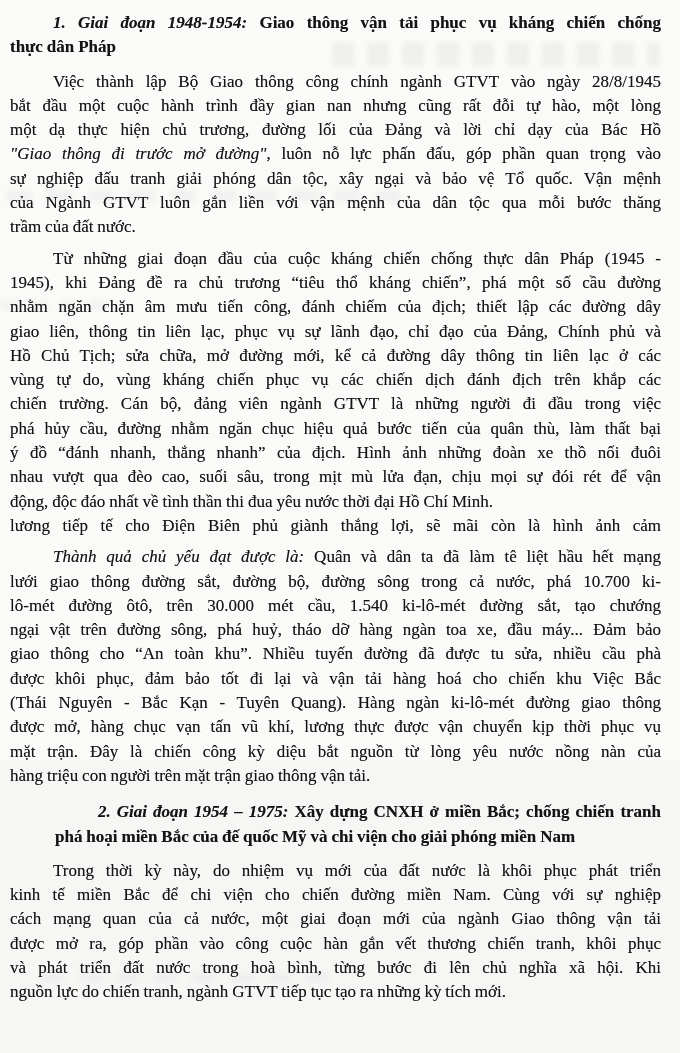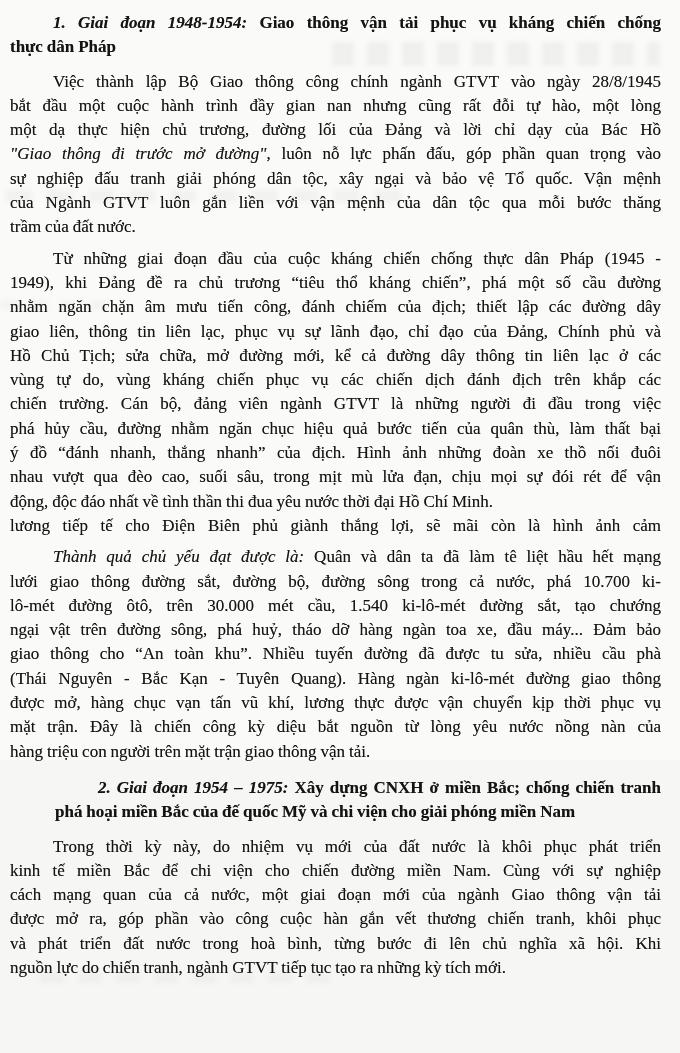--- a/index.html
+++ b/index.html
@@ -74,38 +74,39 @@
         <div class="line indent"><span class="run regular">Việc thành lập Bộ Giao thông công chính ngành GTVT vào ngày 28/8/1945</span></div>
         <div class="line"><span class="run regular">bắt đầu một cuộc hành trình đầy gian nan nhưng cũng rất đỗi tự hào, một lòng</span></div>
         <div class="line"><span class="run regular">một dạ thực hiện chủ trương, đường lối của Đảng và lời chỉ dạy của Bác Hồ</span></div>
         <div class="line"><span class="run italic">"Giao thông đi trước mở đường"</span><span class="run regular">, luôn nỗ lực phấn đấu, góp phần quan trọng vào</span></div>
         <div class="line"><span class="run regular">sự nghiệp đấu tranh giải phóng dân tộc, xây ngại và bảo vệ Tổ quốc. Vận mệnh</span></div>
         <div class="line"><span class="run regular">của Ngành GTVT luôn gắn liền với vận mệnh của dân tộc qua mỗi bước thăng</span></div>
         <div class="line last"><span class="run regular">trầm của đất nước.</span></div>
       </div>
       <div class="block paragraph">
         <div class="line indent"><span class="run regular">Từ những giai đoạn đầu của cuộc kháng chiến chống thực dân Pháp (1945 -</span></div>
-        <div class="line"><span class="run regular">1949), khi Đảng đề ra chủ trương “tiêu thổ kháng chiến”, phá một số cầu đường</span></div>
+        <div class="line"><span class="run regular">1945), khi Đảng đề ra chủ trương “tiêu thổ kháng chiến”, phá một số cầu đường</span></div>
         <div class="line"><span class="run regular">nhằm ngăn chặn âm mưu tiến công, đánh chiếm của địch; thiết lập các đường dây</span></div>
         <div class="line"><span class="run regular">giao liên, thông tin liên lạc, phục vụ sự lãnh đạo, chỉ đạo của Đảng, Chính phủ và</span></div>
         <div class="line"><span class="run regular">Hồ Chủ Tịch; sửa chữa, mở đường mới, kể cả đường dây thông tin liên lạc ở các</span></div>
         <div class="line"><span class="run regular">vùng tự do, vùng kháng chiến phục vụ các chiến dịch đánh địch trên khắp các</span></div>
         <div class="line"><span class="run regular">chiến trường. Cán bộ, đảng viên ngành GTVT là những người đi đầu trong việc</span></div>
         <div class="line"><span class="run regular">phá hủy cầu, đường nhằm ngăn chục hiệu quả bước tiến của quân thù, làm thất bại</span></div>
         <div class="line"><span class="run regular">ý đồ “đánh nhanh, thắng nhanh” của địch. Hình ảnh những đoàn xe thồ nối đuôi</span></div>
         <div class="line"><span class="run regular">nhau vượt qua đèo cao, suối sâu, trong mịt mù lửa đạn, chịu mọi sự đói rét để vận</span></div>
         <div class="line last"><span class="run regular">động, độc đáo nhất về tình thần thi đua yêu nước thời đại Hồ Chí Minh.</span></div>
         <div class="line"><span class="run regular">lương tiếp tế cho Điện Biên phủ giành thắng lợi, sẽ mãi còn là hình ảnh cảm</span></div>
       </div>
       <div class="block paragraph">
         <div class="line indent"><span class="run italic">Thành quả chủ yếu đạt được là:</span><span class="run regular"> Quân và dân ta đã làm tê liệt hầu hết mạng</span></div>
         <div class="line"><span class="run regular">lưới giao thông đường sắt, đường bộ, đường sông trong cả nước, phá 10.700 ki-</span></div>
         <div class="line"><span class="run regular">lô-mét đường ôtô, trên 30.000 mét cầu, 1.540 ki-lô-mét đường sắt, tạo chướng</span></div>
         <div class="line"><span class="run regular">ngại vật trên đường sông, phá huỷ, tháo dỡ hàng ngàn toa xe, đầu máy... Đảm bảo</span></div>
         <div class="line"><span class="run regular">giao thông cho “An toàn khu”. Nhiều tuyến đường đã được tu sửa, nhiều cầu phà</span></div>
+        <div class="line"><span class="run regular">được khôi phục, đảm bảo tốt đi lại và vận tải hàng hoá cho chiến khu Việc Bắc</span></div>
         <div class="line"><span class="run regular">(Thái Nguyên - Bắc Kạn - Tuyên Quang). Hàng ngàn ki-lô-mét đường giao thông</span></div>
         <div class="line"><span class="run regular">được mở, hàng chục vạn tấn vũ khí, lương thực được vận chuyển kịp thời phục vụ</span></div>
         <div class="line"><span class="run regular">mặt trận. Đây là chiến công kỳ diệu bắt nguồn từ lòng yêu nước nồng nàn của</span></div>
         <div class="line last"><span class="run regular">hàng triệu con người trên mặt trận giao thông vận tải.</span></div>
       </div>
       <div class="block heading">
         <div class="line indent"><span class="run bold-italic">2. Giai đoạn 1954 – 1975:</span><span class="run bold"> Xây dựng CNXH ở miền Bắc; chống chiến tranh</span></div>
         <div class="line last"><span class="run bold">phá hoại miền Bắc của đế quốc Mỹ và chi viện cho giải phóng miền Nam</span></div>
       </div>
       <div class="block paragraph">

